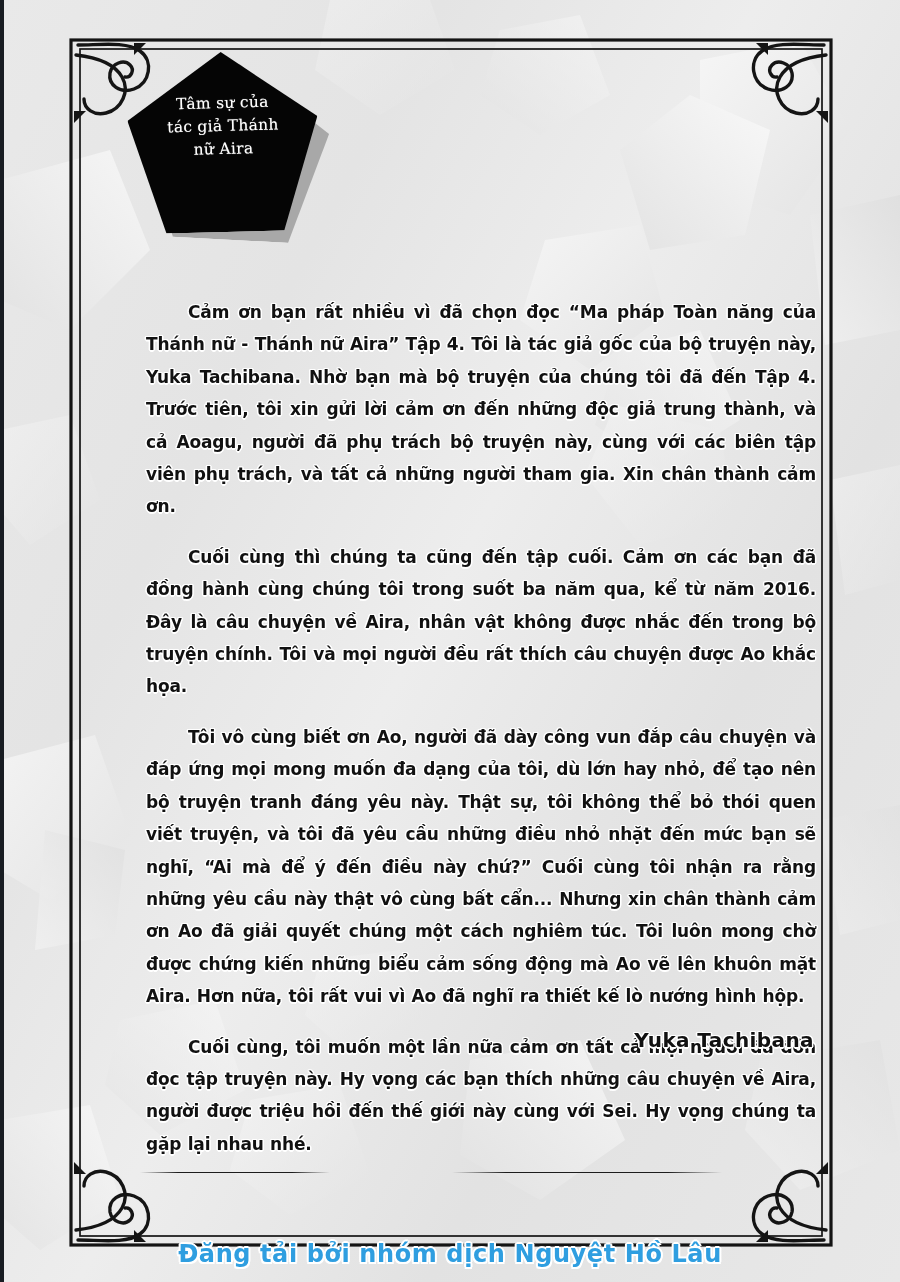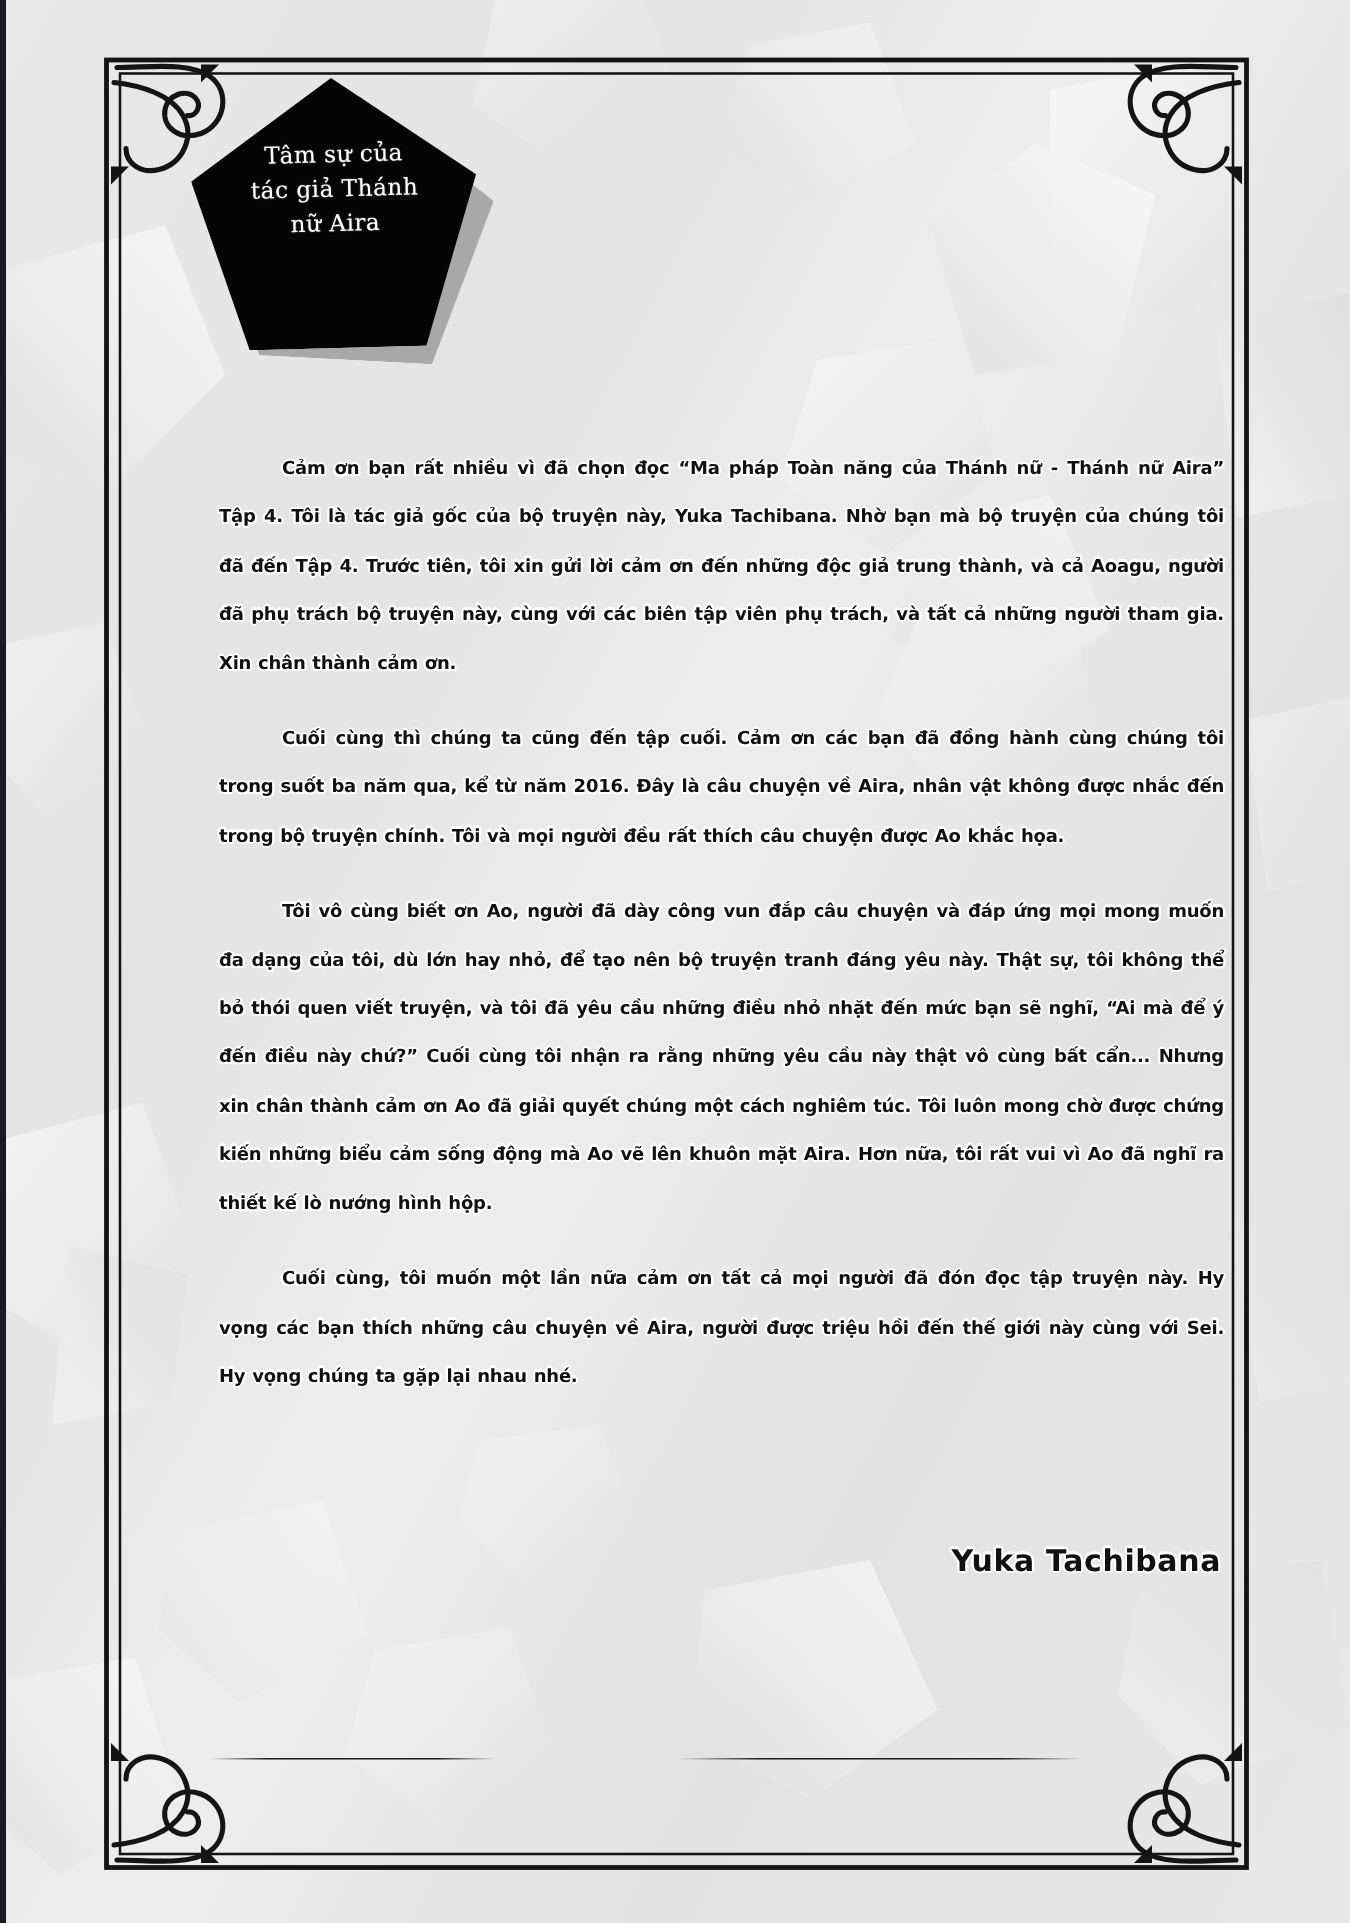--- a/index.html
+++ b/index.html
@@ -96,21 +96,21 @@
   .letter {
     position: absolute;
     left: 146px;
     top: 296px;
     width: 670px;
     z-index: 14;
   }
 
   .para {
     font-family: "DejaVu Sans", sans-serif;
-    font-size: 12px;
+    font-size: 17px;
     line-height: 32.4px;
     font-weight: 700;
     color: #111111;
     text-align: justify;
     text-indent: 42px;
     margin-bottom: 18px;
     letter-spacing: -0.15px;
     word-spacing: 0.5px;
     text-shadow:
       1.5px 0 0 #fff, -1.5px 0 0 #fff,
@@ -266,14 +266,15 @@
     <p class="para">Cuối cùng thì chúng ta cũng đến tập cuối. Cảm ơn các bạn đã đồng hành cùng chúng tôi trong suốt ba năm qua, kể từ năm 2016. Đây là câu chuyện về Aira, nhân vật không được nhắc đến trong bộ truyện chính. Tôi và mọi người đều rất thích câu chuyện được Ao khắc họa.</p>
     <p class="para">Tôi vô cùng biết ơn Ao, người đã dày công vun đắp câu chuyện và đáp ứng mọi mong muốn đa dạng của tôi, dù lớn hay nhỏ, để tạo nên bộ truyện tranh đáng yêu này. Thật sự, tôi không thể bỏ thói quen viết truyện, và tôi đã yêu cầu những điều nhỏ nhặt đến mức bạn sẽ nghĩ, “Ai mà để ý đến điều này chứ?” Cuối cùng tôi nhận ra rằng những yêu cầu này thật vô cùng bất cẩn... Nhưng xin chân thành cảm ơn Ao đã giải quyết chúng một cách nghiêm túc. Tôi luôn mong chờ được chứng kiến những biểu cảm sống động mà Ao vẽ lên khuôn mặt Aira. Hơn nữa, tôi rất vui vì Ao đã nghĩ ra thiết kế lò nướng hình hộp.</p>
     <p class="para">Cuối cùng, tôi muốn một lần nữa cảm ơn tất cả mọi người đã đón đọc tập truyện này. Hy vọng các bạn thích những câu chuyện về Aira, người được triệu hồi đến thế giới này cùng với Sei. Hy vọng chúng ta gặp lại nhau nhé.</p>
   </div>
 
   <div class="signature">Yuka Tachibana</div>
 
   <div class="rule rule-left"></div>
   <div class="rule rule-right"></div>
 
+  <div class="footer">Đăng tải bởi nhóm dịch Nguyệt Hồ Lâu</div>
 
 </div>
 
 </body></html>

